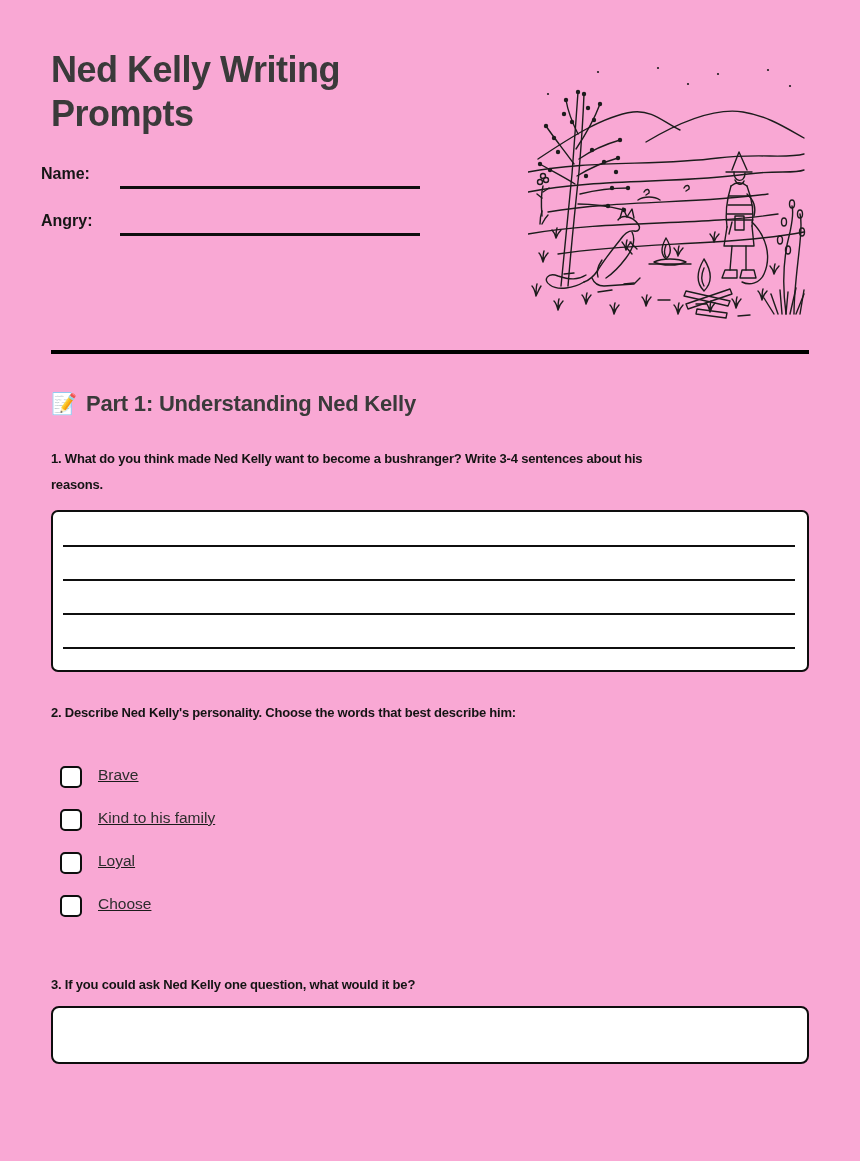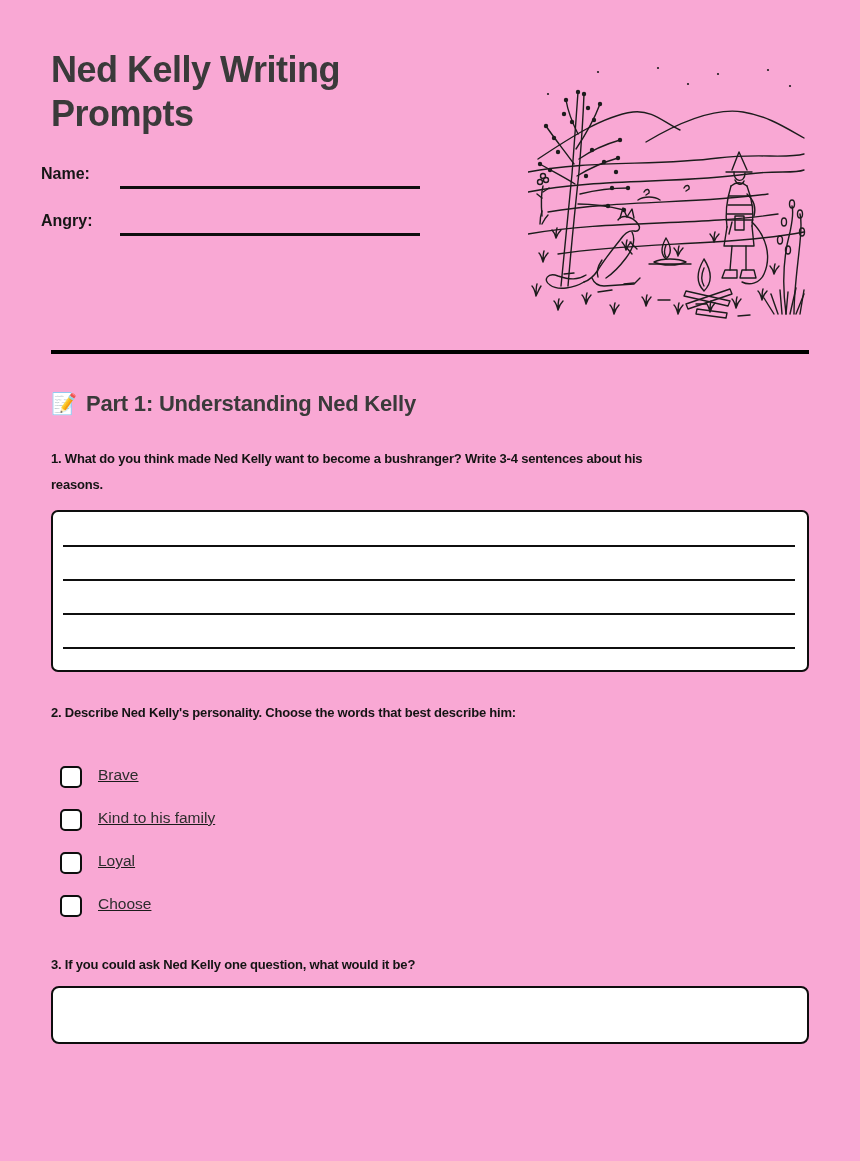--- a/index.html
+++ b/index.html
@@ -50,21 +50,21 @@
   }
   .section-heading .emoji { font-size: 21px; margin-right: 9px; }
 
   .question {
     margin-top: 28px;
     font-size: 13px; font-weight: 700; color: #141414;
     line-height: 26px; letter-spacing: -0.2px;
     white-space: pre-line;
   }
   .question.q2 { }
-  .question.q3 { margin-top: 14px; }
+  .question.q3 { margin-top: 34px; }
 
   .write-box {
     margin-top: 12px;
     position: relative;
     width: 758px; height: 162px;
     border: 2px solid #0e0e0e; border-radius: 7px;
     background: #fff;
   }
   .write-line {
     position: absolute; left: 10px; right: 12px; height: 0;

